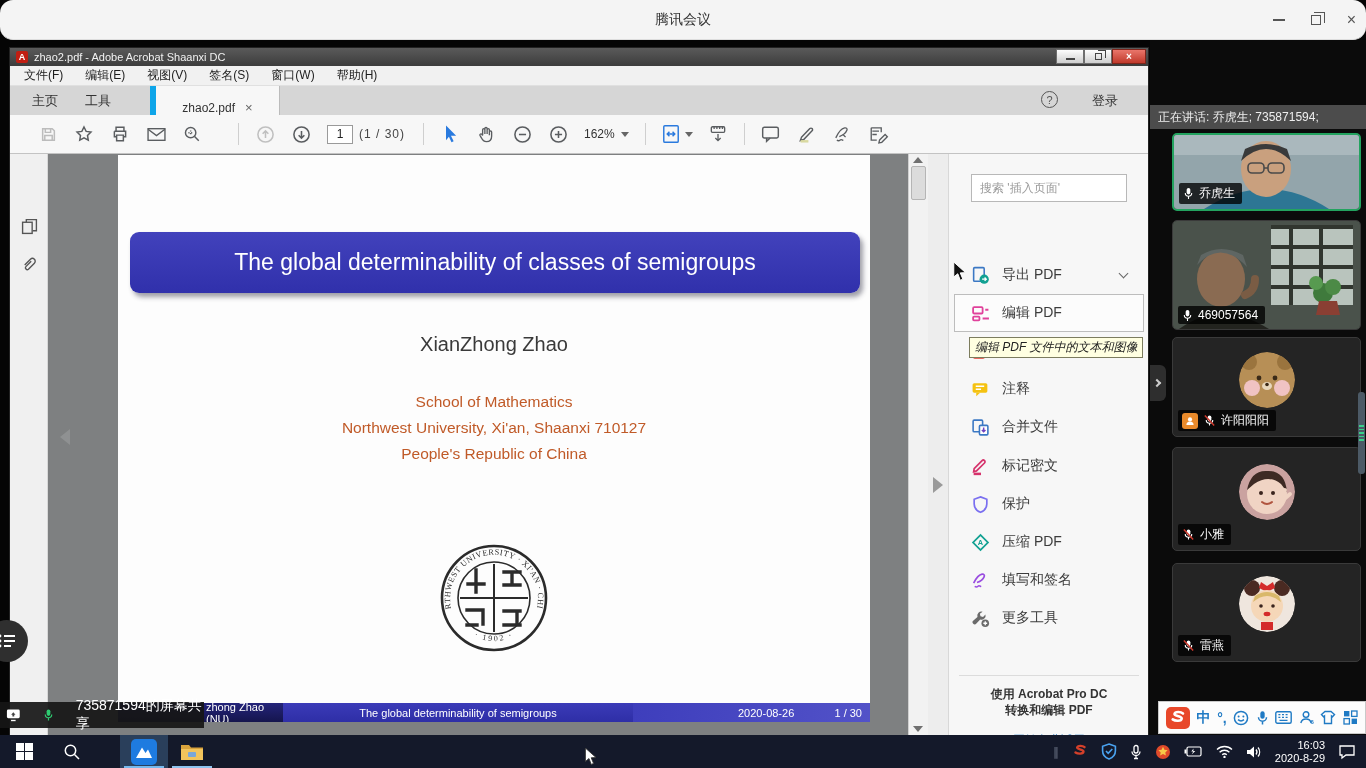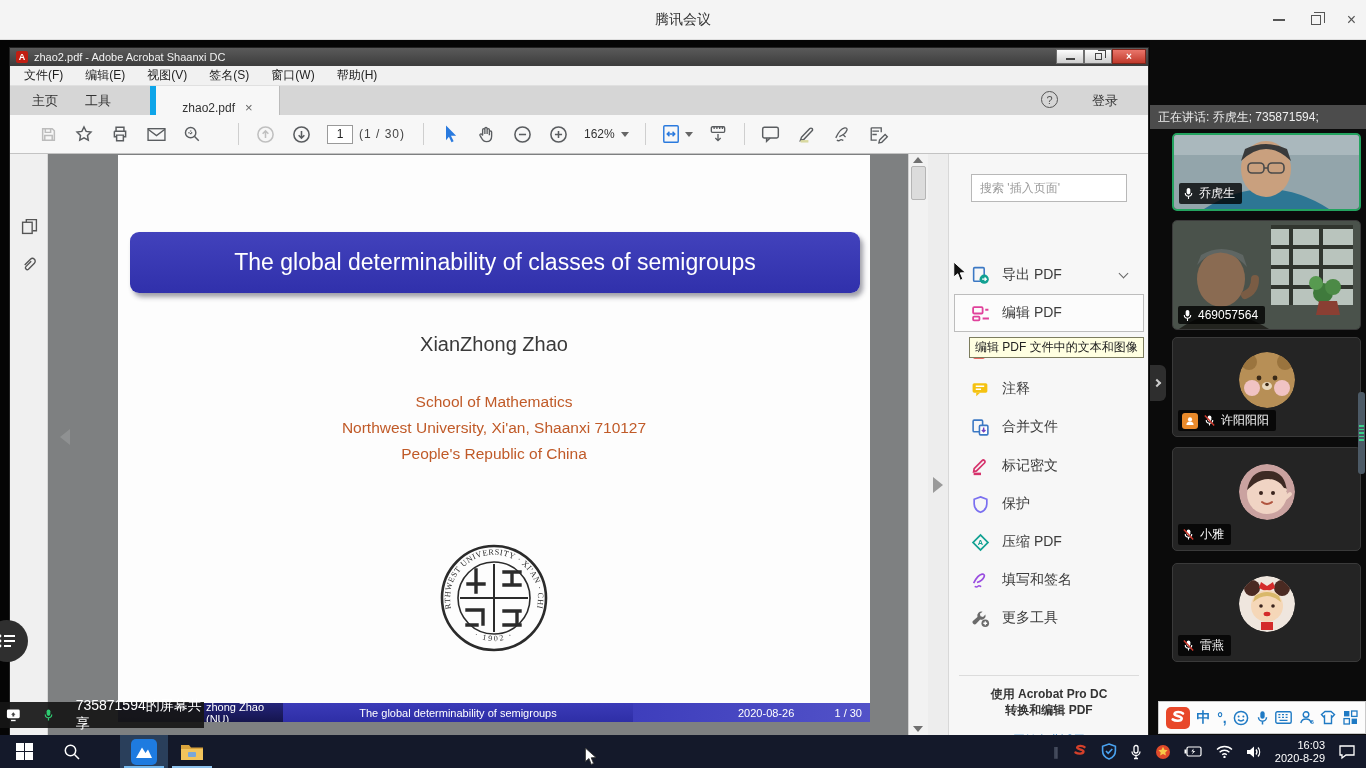--- a/index.html
+++ b/index.html
@@ -2,21 +2,21 @@
 <html><head>
 <meta charset="utf-8">
 <style>
   * { margin:0; padding:0; box-sizing:border-box; }
   html,body { width:1366px; height:768px; overflow:hidden; background:#000;
     font-family:"Liberation Sans","DejaVu Sans",sans-serif; }
   #root { position:relative; width:1366px; height:768px; background:#050505; }
   .abs { position:absolute; }
 
   
-  .tm-topbar { left:0; top:0; width:1366px; height:40px; background:#f4f4f4; border-bottom:1px solid #ddd; }
+  .tm-topbar { left:0; top:0; width:1366px; height:40px; background:#f4f4f4; border-bottom:1px solid #ddd;border-radius:13px; }
   .tm-title { left:0; top:0; width:1366px; height:40px; display:flex; align-items:center; justify-content:center;
     font-size:14px; color:#333; }
   .tm-ctrls { right:10px; top:0; height:40px; display:flex; align-items:center; gap:26px; color:#555; }
   .tm-min { width:12px; height:2px; background:#555; }
   .tm-max { width:10px; height:10px; border:1.5px solid #555; position:relative; }
   .tm-max:before { content:""; position:absolute; left:2px; top:-4px; width:10px; height:10px; border:1.5px solid #555; border-bottom:none; border-left:none; }
   .tm-close { font-size:16px; line-height:16px; color:#555; }
 
   
   .acro { left:10px; top:48px; width:1138px; height:687px; background:#f0f0f0; box-shadow:0 0 0 1px #222; }
@@ -84,21 +84,21 @@
   
   .tools-panel { left:938px; top:106px; width:200px; height:581px; background:#f7f7f7; border-left:1px solid #d8d8d8; }
   .tp-search { position:absolute; left:22px; top:20px; width:156px; height:28px; border:1px solid #b8b8b8; background:#fff;
     font-size:12px; color:#333; padding:0 8px; }
   .tp-search::placeholder { color:#9b9b9b; }
   .tp-row { position:absolute; left:0; width:200px; height:38px; display:flex; align-items:center; padding-left:22px; gap:12px; }
   .tp-label { font-size:14px; color:#3c3c3c; }
   .chev { position:absolute; right:22px; width:7px; height:7px; border-right:1.6px solid #666; border-bottom:1.6px solid #666; transform:rotate(45deg); margin-top:-3px; }
   .tp-box { position:absolute; left:5px; top:140px; width:190px; height:38px; border:1px solid #bdbdbd; background:#fcfcfc; }
   .tooltip { position:absolute; left:20px; top:183px; white-space:nowrap; background:#ffffe1; border:1px solid #7c7c5e;
-    font-size:12px; color:#222; padding:1px 5px; z-index:30; }
+    font-size:12px; color:#222; padding:1px 5px; z-index:30;font-style:italic; }
   .tp-divider { position:absolute; left:10px; top:521px; width:180px; height:1px; background:#dcdcdc; }
   .tp-promo { position:absolute; left:0; top:532px; width:200px; text-align:center; font-size:12px; font-weight:bold; color:#333; line-height:16px; }
   .tp-link { position:absolute; left:0; top:578px; width:200px; text-align:center; font-size:12px; color:#0b6bbd; }
 
   
   .vpanel { left:1150px; top:40px; width:216px; height:695px; background:#0b0b0b; }
   .speak-bar { position:absolute; left:0; top:65px; width:216px; height:24px; background:#4c4c4c; display:flex; align-items:center;
     padding-left:8px; font-size:12px; color:#eee; white-space:nowrap; overflow:hidden; }
   .tile { position:absolute; left:22px; width:189px; background:#1d1d1d; border:1px solid #3a3a3a; border-radius:5px; overflow:hidden; }
   .tile.active { border:2px solid #23a35f; }

